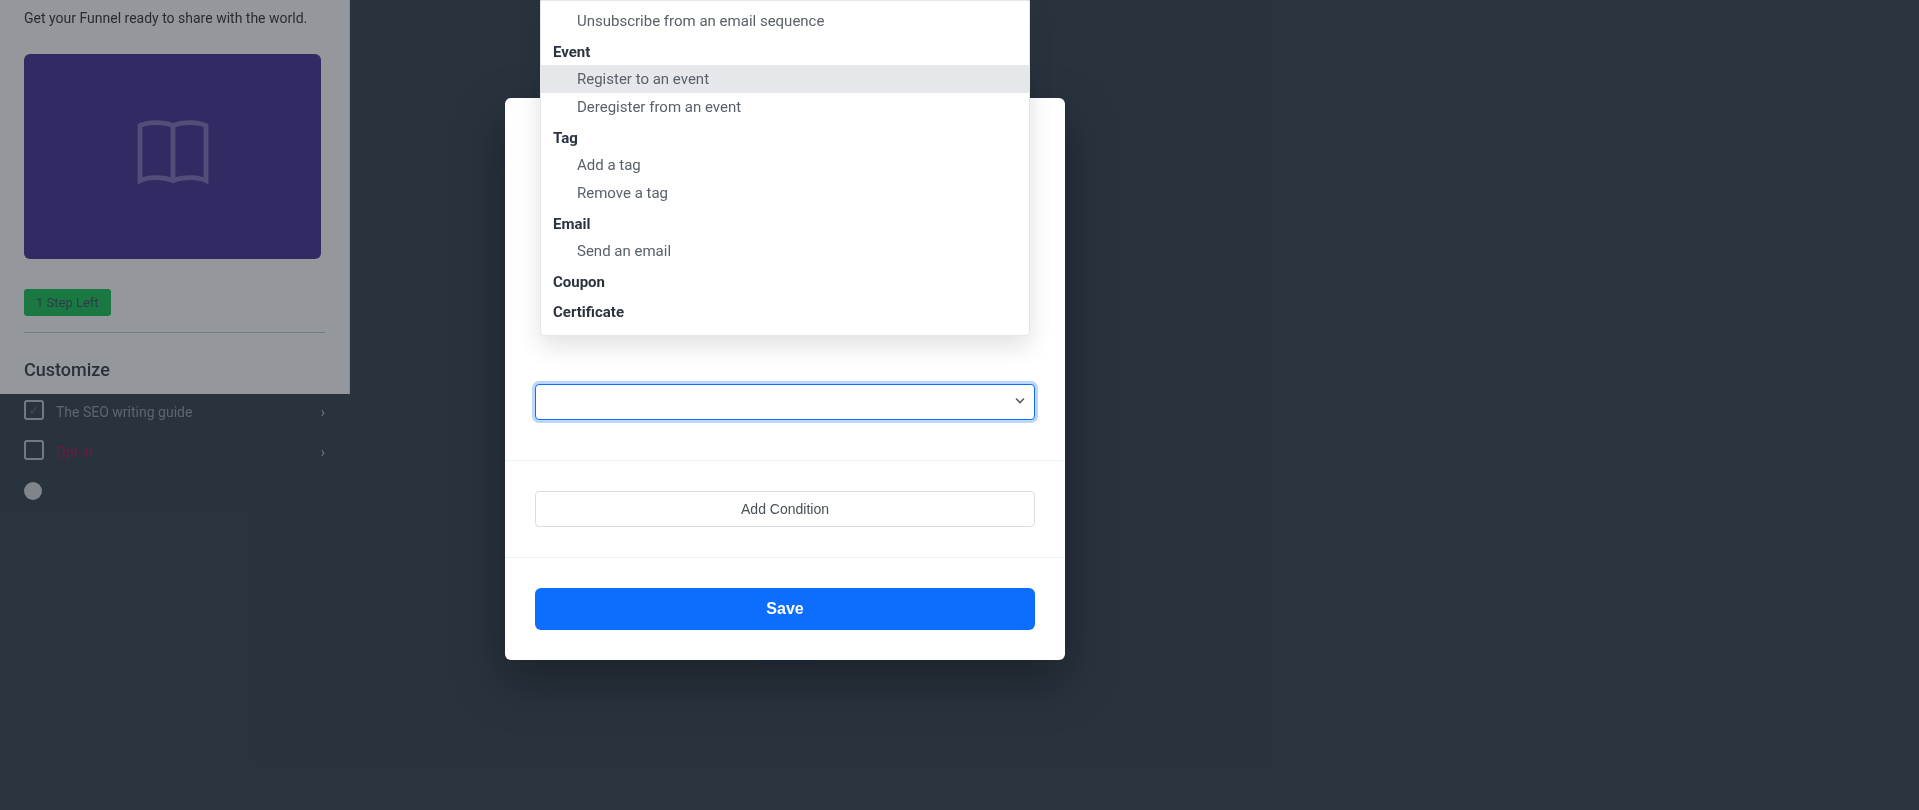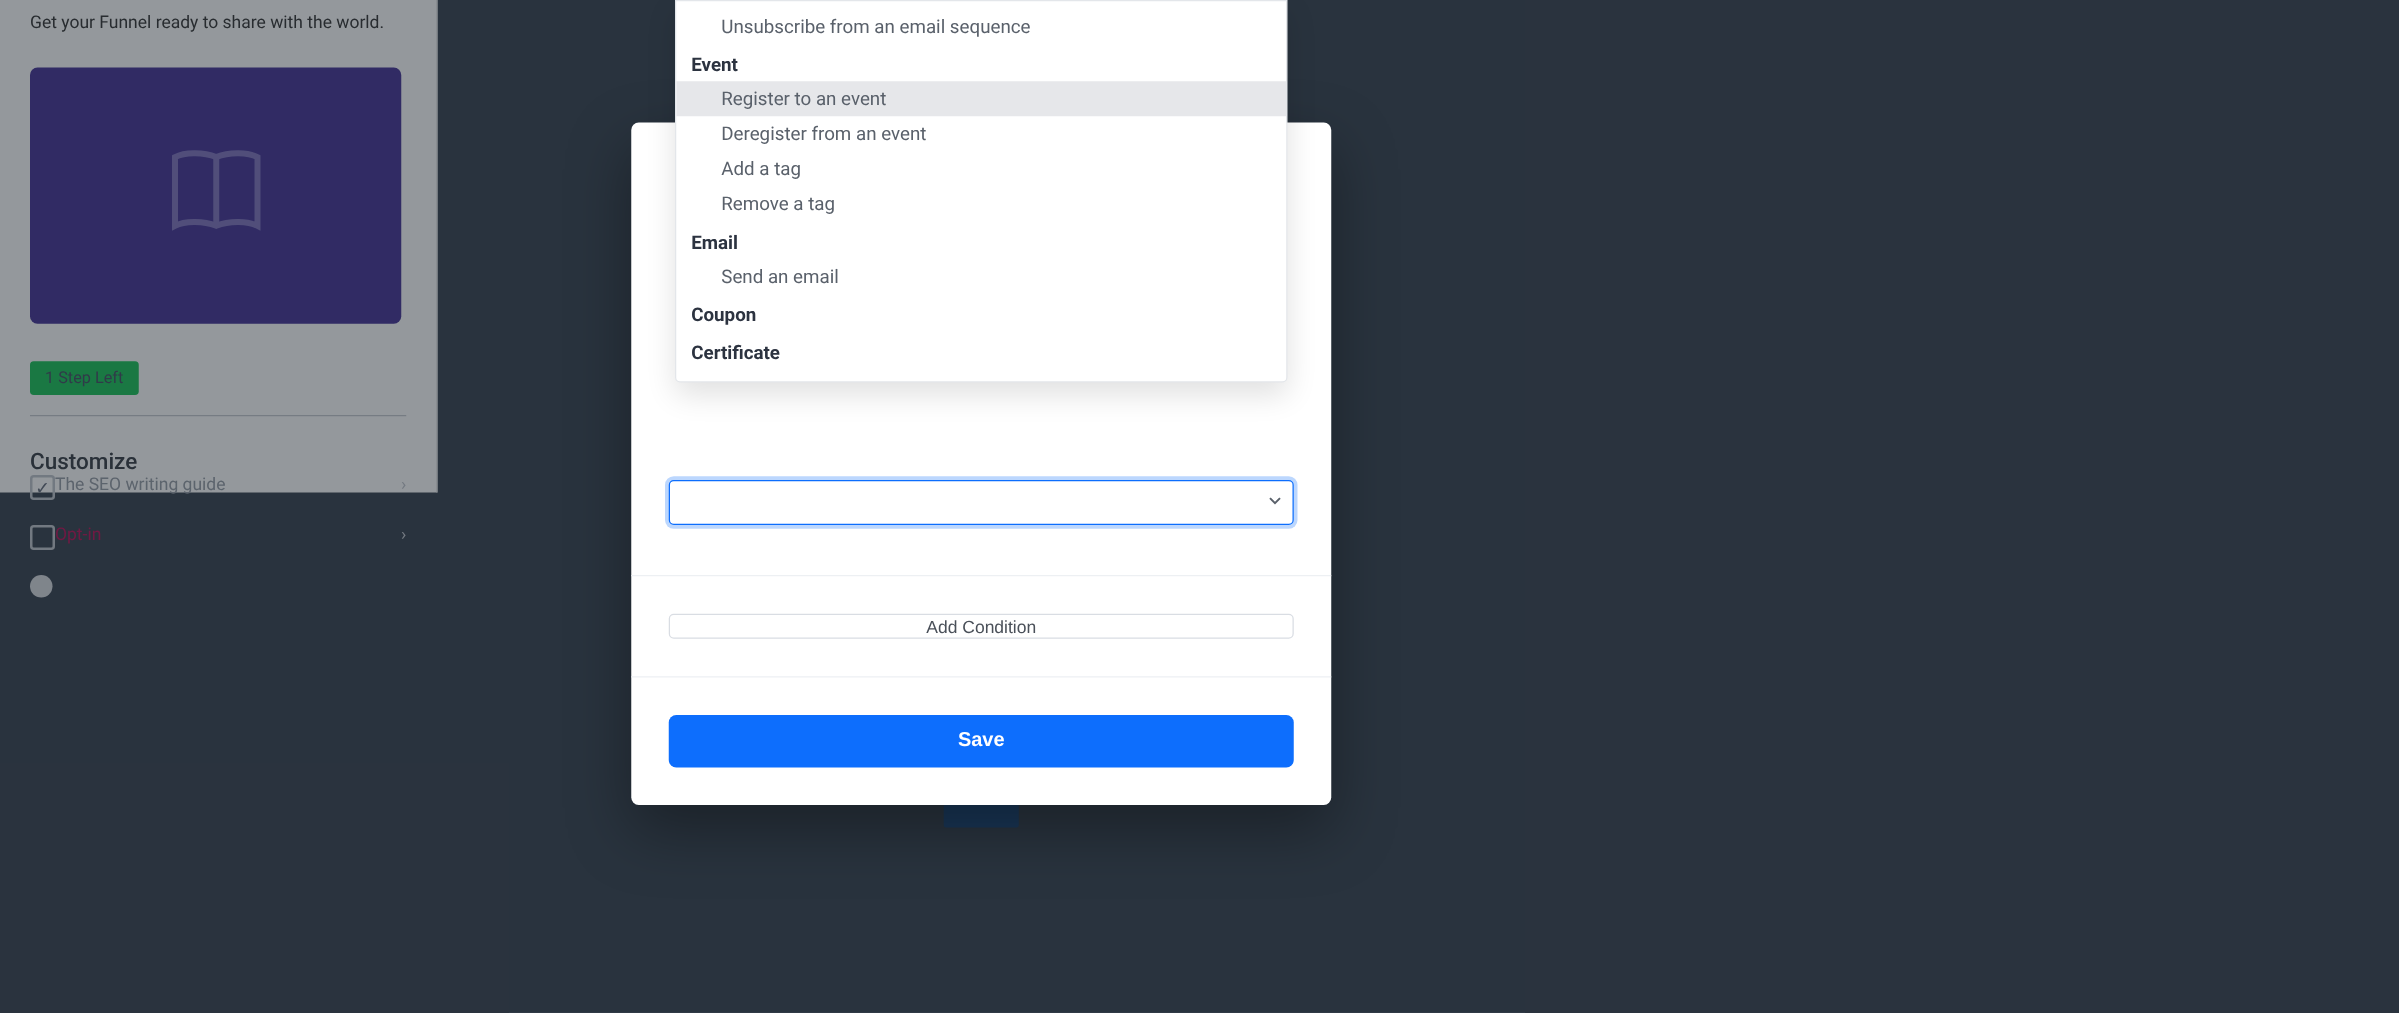--- a/index.html
+++ b/index.html
@@ -23,21 +23,21 @@
     display: flex; align-items: center; justify-content: center; margin-top: 28px;
   }
   .lt-card svg { width: 88px; height: 88px; opacity: .55; }
   .lt-badge {
     display: inline-block; background: #22c55e; color: #4a5568; font-size: 13px;
     padding: 6px 12px; border-radius: 3px; margin-top: 30px;
   }
   .lt-divider { height: 1px; background: #c9ccd1; margin-top: 16px; }
   .lt-section-title { color: #3e444c; font-size: 18px; font-weight: 500; margin-top: 26px; }
 
-  .lt-row { display: flex; align-items: flex-start; height: 40px; }
+  .lt-row { display: flex; align-items: flex-end; height: 40px; gap: 12px; }
   .lt-check {
     width: 20px; height: 20px; border: 2px solid #c2c7ce; border-radius: 3px;
     display: flex; align-items: center; justify-content: center; color: #6b7280; font-size: 14px;
   }
   .lt-check.checked::after { content: "✓"; }
   .lt-label { color: #9aa0a9; font-size: 14px; flex: 1; }
   .lt-label.strong { color: #be185d; }
   .lt-chev { color: #c4c8cf; font-size: 14px; }
   .lt-dot { width: 18px; height: 18px; border-radius: 50%; background: #d9dce1; display:flex; align-items:center; justify-content:center; color:#9aa0a9; font-size:11px;}
 
@@ -88,21 +88,21 @@
   }
   .dd-item {
     font-size: 15px; color: #5a616b;
     padding: 5px 12px 5px 36px;
     cursor: pointer;
   }
   .dd-item.highlight { background: #e6e7ea; }
 
   .modal-divider { height: 1px; background: #edf0f3; margin: 40px -30px 0 -30px; }
   .add-condition {
-    display: block; width: 100%; height: 20px;
+    display: block; width: 100%; height: 36px;
     border: 1px solid #d9dde3; background: #fff; border-radius: 4px;
     color: #4a5059; font-size: 14px; margin-top: 30px; cursor: pointer;
   }
   .modal-footer-divider { height: 1px; background: #edf0f3; margin: 30px -30px 0 -30px; }
   .save-btn {
     display: block; width: 100%; height: 42px; margin: 30px 0 30px 0;
     background: #0d6efd; color: #fff; border: none; border-radius: 6px;
     font-size: 16px; font-weight: 600; cursor: pointer;
   }
 
@@ -176,19 +176,20 @@
 
     <button class="save-btn">Save</button>
   </div>
 </div>
 
 <div class="dropdown" id="dropdown">
     <div class="dd-item">Unsubscribe from an email sequence</div>
     <div class="dd-group-label">Event</div>
     <div class="dd-item highlight">Register to an event</div>
     <div class="dd-item">Deregister from an event</div>
+    <div class="dd-group-label">Tag</div>
     <div class="dd-item">Add a tag</div>
     <div class="dd-item">Remove a tag</div>
     <div class="dd-group-label">Email</div>
     <div class="dd-item">Send an email</div>
     <div class="dd-group-label">Coupon</div>
     <div class="dd-group-label">Certificate</div>
   </div>
 
 </body></html>

